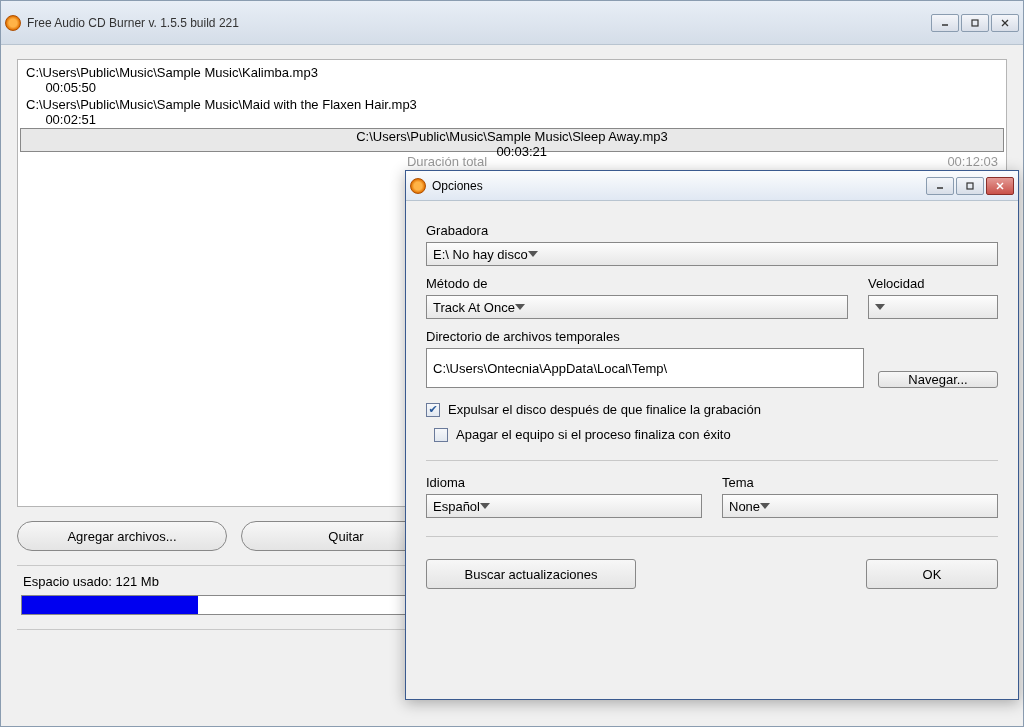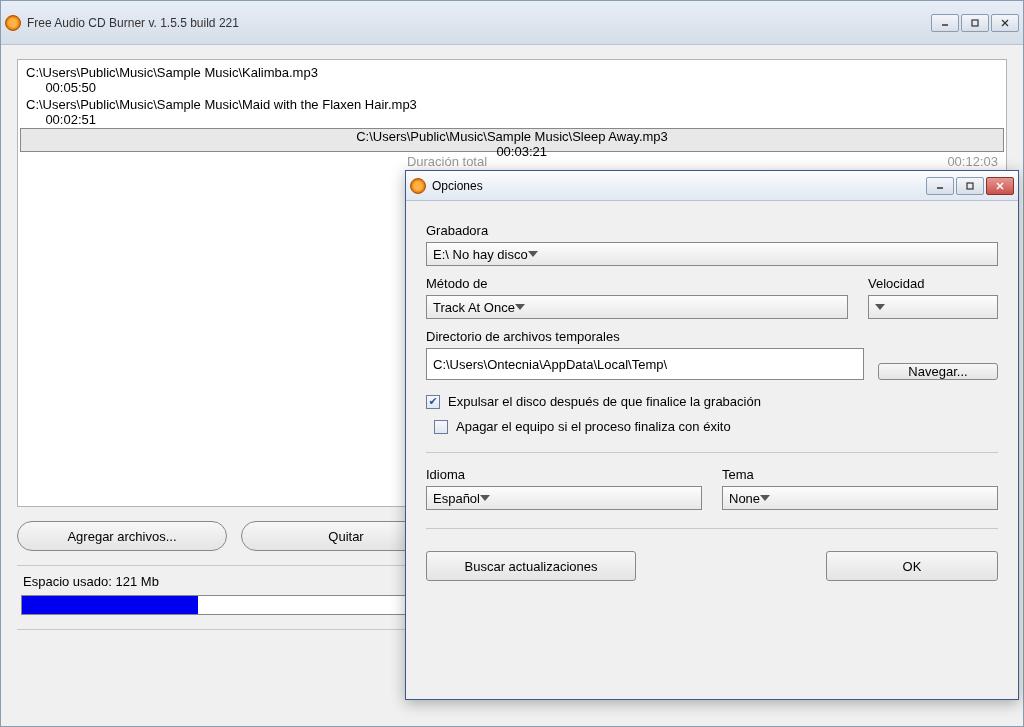--- a/index.html
+++ b/index.html
@@ -39,34 +39,34 @@
 .close-btn { background: linear-gradient(#e49a94, #c9524a); border: 1px solid #8a2e28; color: #fff; }
 
 .dlg-body { padding: 12px 20px; font-size: 13px; color: #000; }
 .lbl { display: block; margin: 10px 0 4px; font-size: 13px; }
 .sel { width: 100%; height: 24px; border: 1px solid #888; background: linear-gradient(#fdfdfd,#e7e7e7); padding: 0 6px; display: flex; align-items: center; cursor: pointer; font-size: 13px; }
 .sel .chev { width: 0; height: 0; border-left: 5px solid transparent; border-right: 5px solid transparent; border-top: 6px solid #555; }
 .row2 { display: flex; gap: 20px; }
 .col { flex: 1; }
 .col.sm { flex: 0 0 130px; }
 
-.txt { width: 100%; height: 32px; border: 1px solid #888; background: #fff; padding: 0 6px; font-size: 13px; display: flex; align-items: center; }
+.txt { width: 100%; height: 40px; border: 1px solid #888; background: #fff; padding: 0 6px; font-size: 13px; display: flex; align-items: center; }
 .browse-row { display: flex; gap: 14px; align-items: flex-end; }
 .browse-row .txt-wrap { flex: 1; }
 .nav-btn { width: 120px; height: 17px; border: 1px solid #888; border-radius: 3px; background: linear-gradient(#f7f7f7,#e4e4e4); font-size: 13px; cursor: pointer; }
 
 .chk-row { display: flex; align-items: center; margin-top: 14px; font-size: 13px; }
 .chk { width: 14px; height: 14px; border: 1px solid #6a7a9a; background: linear-gradient(#f6f8fb,#e2e8f0); margin-right: 8px; display: flex; align-items: center; justify-content: center; font-size: 11px; color: #2a5a9a; cursor: pointer; }
 
 .dlg-hr { border: 0; border-top: 1px solid #c8c8c8; margin: 18px 0 4px; }
 
 .bottom-row { display: flex; gap: 18px; margin-top: 22px; }
 .bottom-btn { height: 30px; border: 1px solid #888; border-radius: 3px; background: linear-gradient(#f7f7f7,#e4e4e4); font-size: 13px; cursor: pointer; }
 .bottom-btn.update { width: 210px; }
-.bottom-btn.ok { width: 172px; margin-left: auto; }
+.bottom-btn.ok { width: 132px; margin-left: auto; }
 </style>
 </head>
 <body>
 
 <div class="main-window">
   <div class="titlebar">
     <div class="app-icon"></div>
     <div class="title-text">Free Audio CD Burner  v. 1.5.5 build 221</div>
     <div class="window-controls">
       <div class="win-btn">

